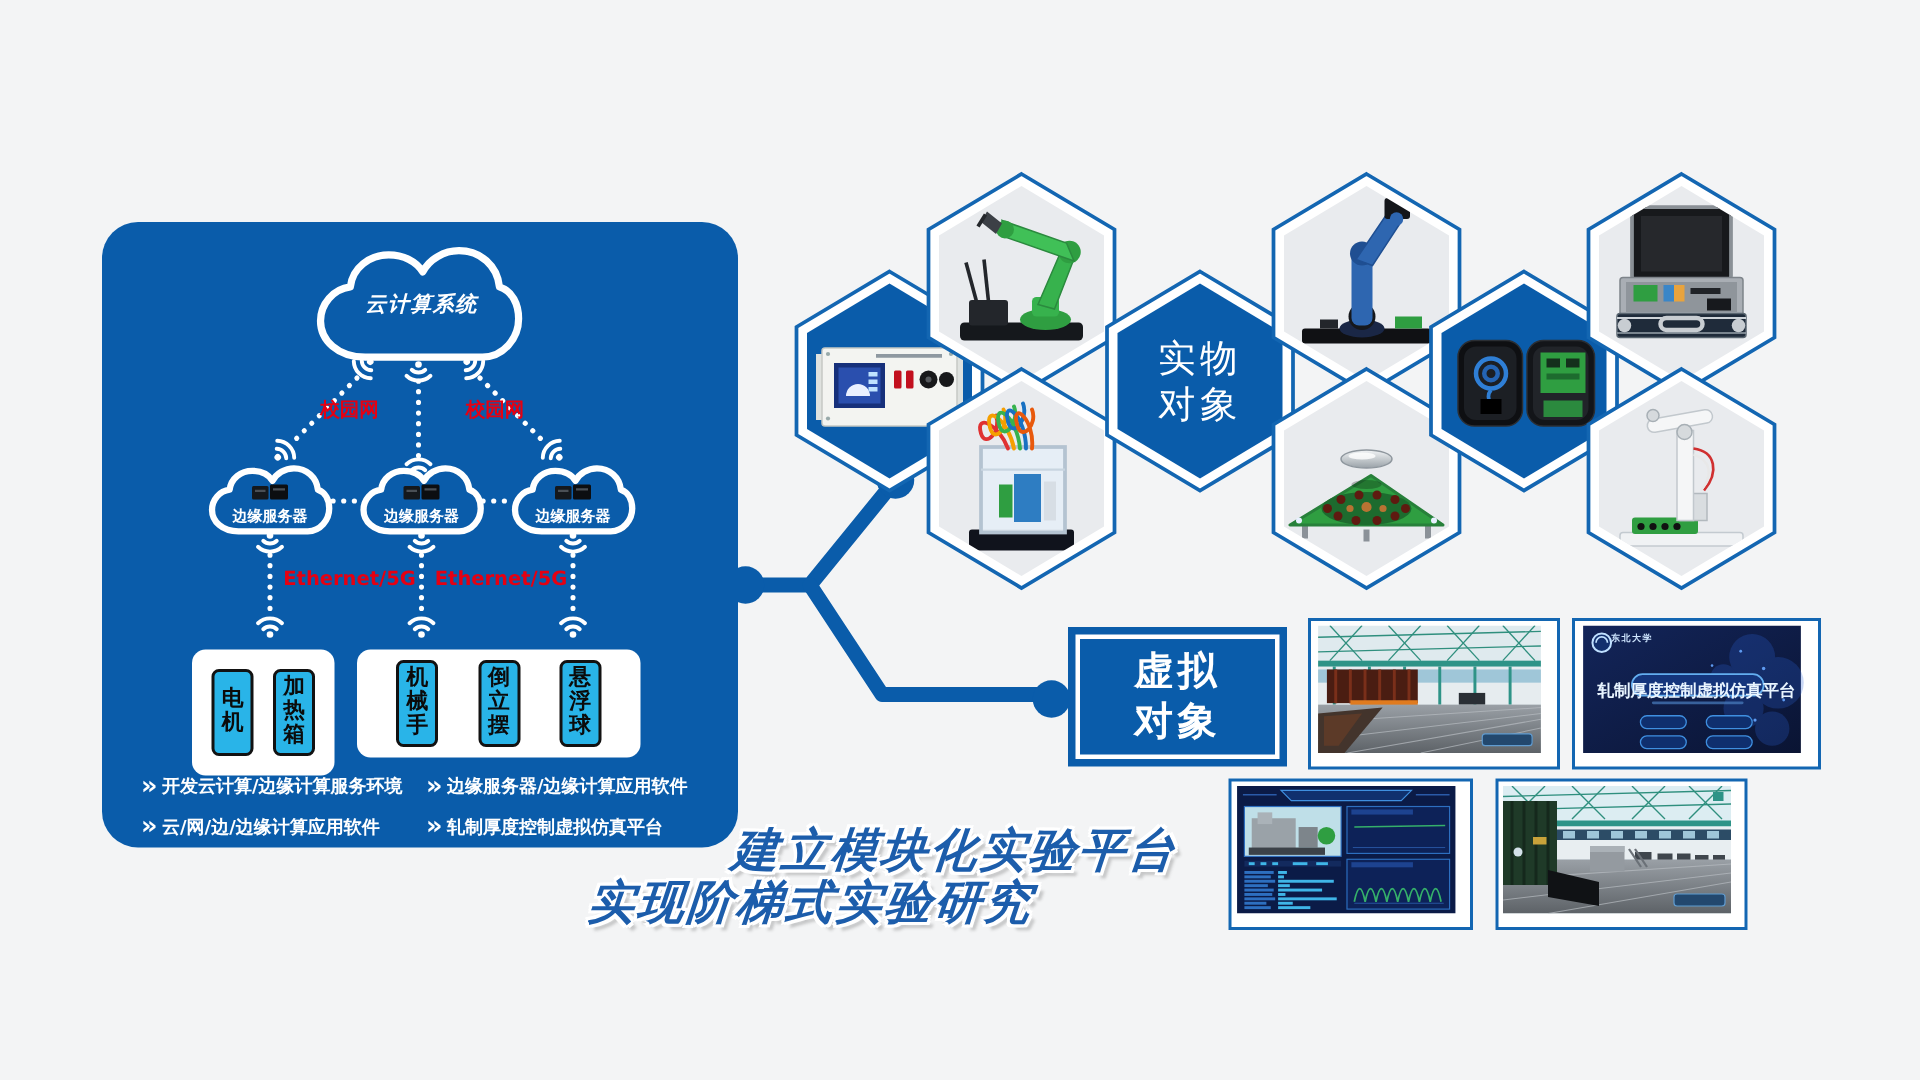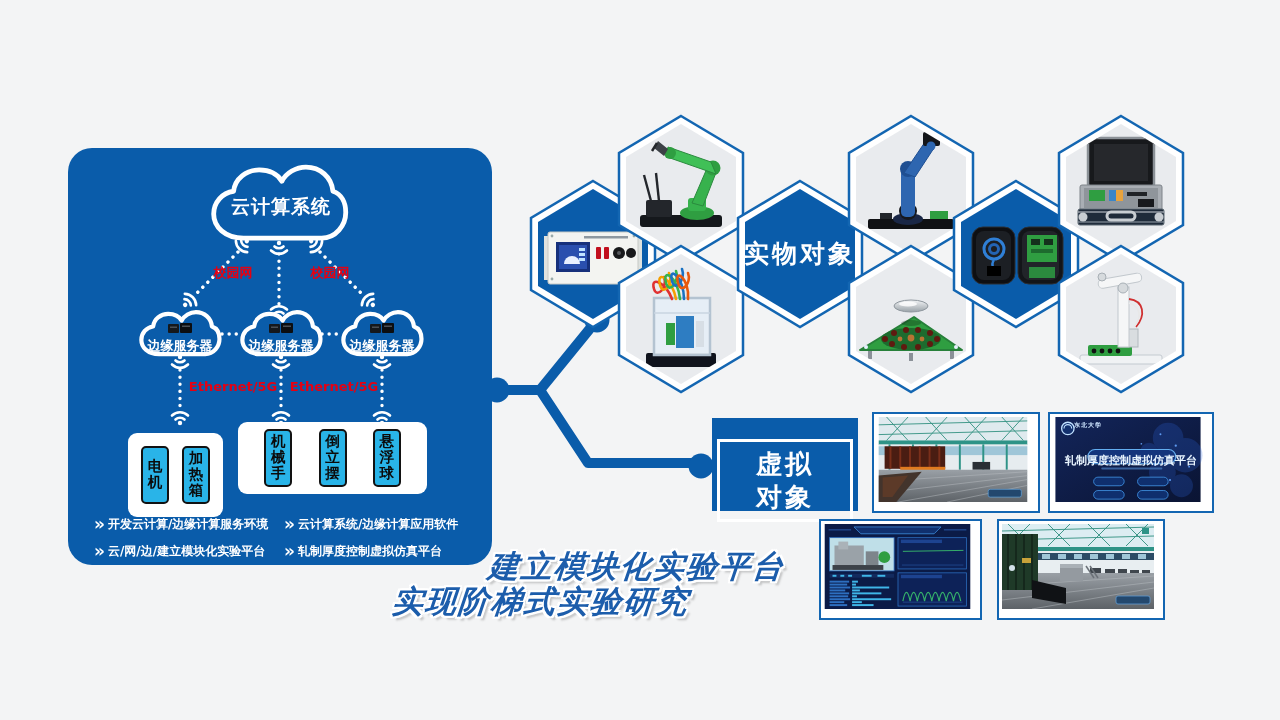--- a/index.html
+++ b/index.html
@@ -2,40 +2,40 @@
 <html><head>
 <meta charset="utf-8">
 <style>
   html,body{margin:0;padding:0;}
   body{width:1280px;height:720px;position:relative;overflow:hidden;
        background:#f3f4f5;font-family:"DejaVu Sans","Liberation Sans",sans-serif;}
   .abs{position:absolute;}
   
   .panel{left:68px;top:148px;width:424px;height:417px;background:#0a5caa;border-radius:24px;}
   .panel .lbl{position:absolute;color:#fff;font-weight:bold;white-space:nowrap;transform:translateX(-50%);}
-  .cloud-title{font-size:19px;letter-spacing:1px;}
-  .edge-lbl{font-size:13px;}
+  .cloud-title{font-size:14px;letter-spacing:1px;font-style:italic;}
+  .edge-lbl{font-size:10px;}
   .red-lbl{position:absolute;color:#e50012;font-weight:bold;font-size:13px;white-space:nowrap;transform:translateX(-50%);}
   .wbox{position:absolute;background:#fff;border-radius:9px;display:flex;align-items:center;justify-content:space-evenly;}
   .plant{background:#29b4e8;border:2px solid #121212;border-radius:5px;width:24px;height:54px;
          display:flex;align-items:center;justify-content:center;}
   .plant span{font-size:14.5px;font-weight:bold;color:#0b0b0b;width:1em;line-height:1.1;word-break:break-all;text-align:center;display:block;}
   .bullet{position:absolute;display:flex;align-items:center;color:#fff;white-space:nowrap;}
   .bullet .chev{font-size:17px;font-weight:bold;margin-right:5px;letter-spacing:-2px;}
   .bullet .btxt{font-size:12px;font-weight:bold;}
   
   .hex{position:absolute;width:134px;height:152px;}
   .hex svg{display:block;}
-  .hex-label{position:absolute;inset:0;display:flex;flex-direction:row;align-items:center;justify-content:center;
-             color:#fff;font-weight:bold;font-size:25px;letter-spacing:3px;line-height:1.25;}
+  .hex-label{position:absolute;inset:0;display:flex;flex-direction:column;align-items:center;justify-content:center;
+             color:#fff;font-weight:normal;font-size:25px;letter-spacing:3px;line-height:1.25;}
   
   .vbox{left:712px;top:418px;width:146px;height:93px;background:#0a5caa;box-sizing:border-box;padding:5px;}
   .vbox-inner{width:100%;height:100%;border:3px solid #fff;box-sizing:border-box;
               display:flex;flex-direction:column;align-items:center;justify-content:center;
-              color:#fff;font-weight:bold;font-size:26px;letter-spacing:3px;line-height:1.25;margin-top:16px;}
+              color:#fff;font-weight:bold;font-size:26px;letter-spacing:3px;line-height:1.25;}
   
   .shot{position:absolute;background:#fff;border:2px solid #1366b2;padding:3px;}
   .shot svg{display:block;}
   .scr-txt{position:absolute;color:#e9f5ff;white-space:nowrap;font-weight:bold;}
   
   .slogan{position:absolute;color:#1c5dab;font-weight:bold;font-style:italic;font-size:31px;letter-spacing:2px;
           white-space:nowrap;transform:skewX(-5deg);
           text-shadow:-2px -2px 0 #fff,2px -2px 0 #fff,-2px 2px 0 #fff,2px 2px 0 #fff,
                       0 -2px 0 #fff,0 2px 0 #fff,-2px 0 0 #fff,2px 0 0 #fff,4px 4px 2px rgba(60,60,60,.25);}
 </style>
@@ -135,43 +135,43 @@
   <div class="red-lbl" style="left:266px;top:231px">Ethernet/5G</div>
 
   <div class="wbox" style="left:60px;top:285px;width:95px;height:84px">
     <div class="plant">
         <span>电机</span>
       </div>
     <div class="plant">
         <span>加热箱</span>
       </div>
   </div>
-  <div class="wbox" style="left:170px;top:274px;width:189px;height:72px">
+  <div class="wbox" style="left:170px;top:285px;width:189px;height:72px">
     <div class="plant">
         <span>机械手</span>
       </div>
     <div class="plant">
         <span>倒立摆</span>
       </div>
     <div class="plant">
         <span>悬浮球</span>
       </div>
   </div>
 
   <div class="bullet" style="left:26px;top:366px">
     <span class="chev"><span>»</span></span>
     <span class="btxt">开发云计算/边缘计算服务环境</span>
   </div>
   <div class="bullet" style="left:26px;top:393px">
     <span class="chev"><span>»</span></span>
-    <span class="btxt">云/网/边/建立模块化实验平台</span>
+    <span class="btxt">云/网/边/边缘计算应用软件</span>
   </div>
   <div class="bullet" style="left:216px;top:366px">
     <span class="chev"><span>»</span></span>
-    <span class="btxt">云计算系统/边缘计算应用软件</span>
+    <span class="btxt">边缘服务器/边缘计算应用软件</span>
   </div>
   <div class="bullet" style="left:216px;top:393px">
     <span class="chev"><span>»</span></span>
     <span class="btxt">轧制厚度控制虚拟仿真平台</span>
   </div>
 </div>
 
 <div class="hex" style="left:526px;top:178px">
   <svg width="134" height="152" viewBox="0 0 134 152">
     <polygon points="67,3 129,40 129,112 67,149 5,112 5,40" fill="#fff" stroke="#1366b2" stroke-width="2.5"></polygon>

